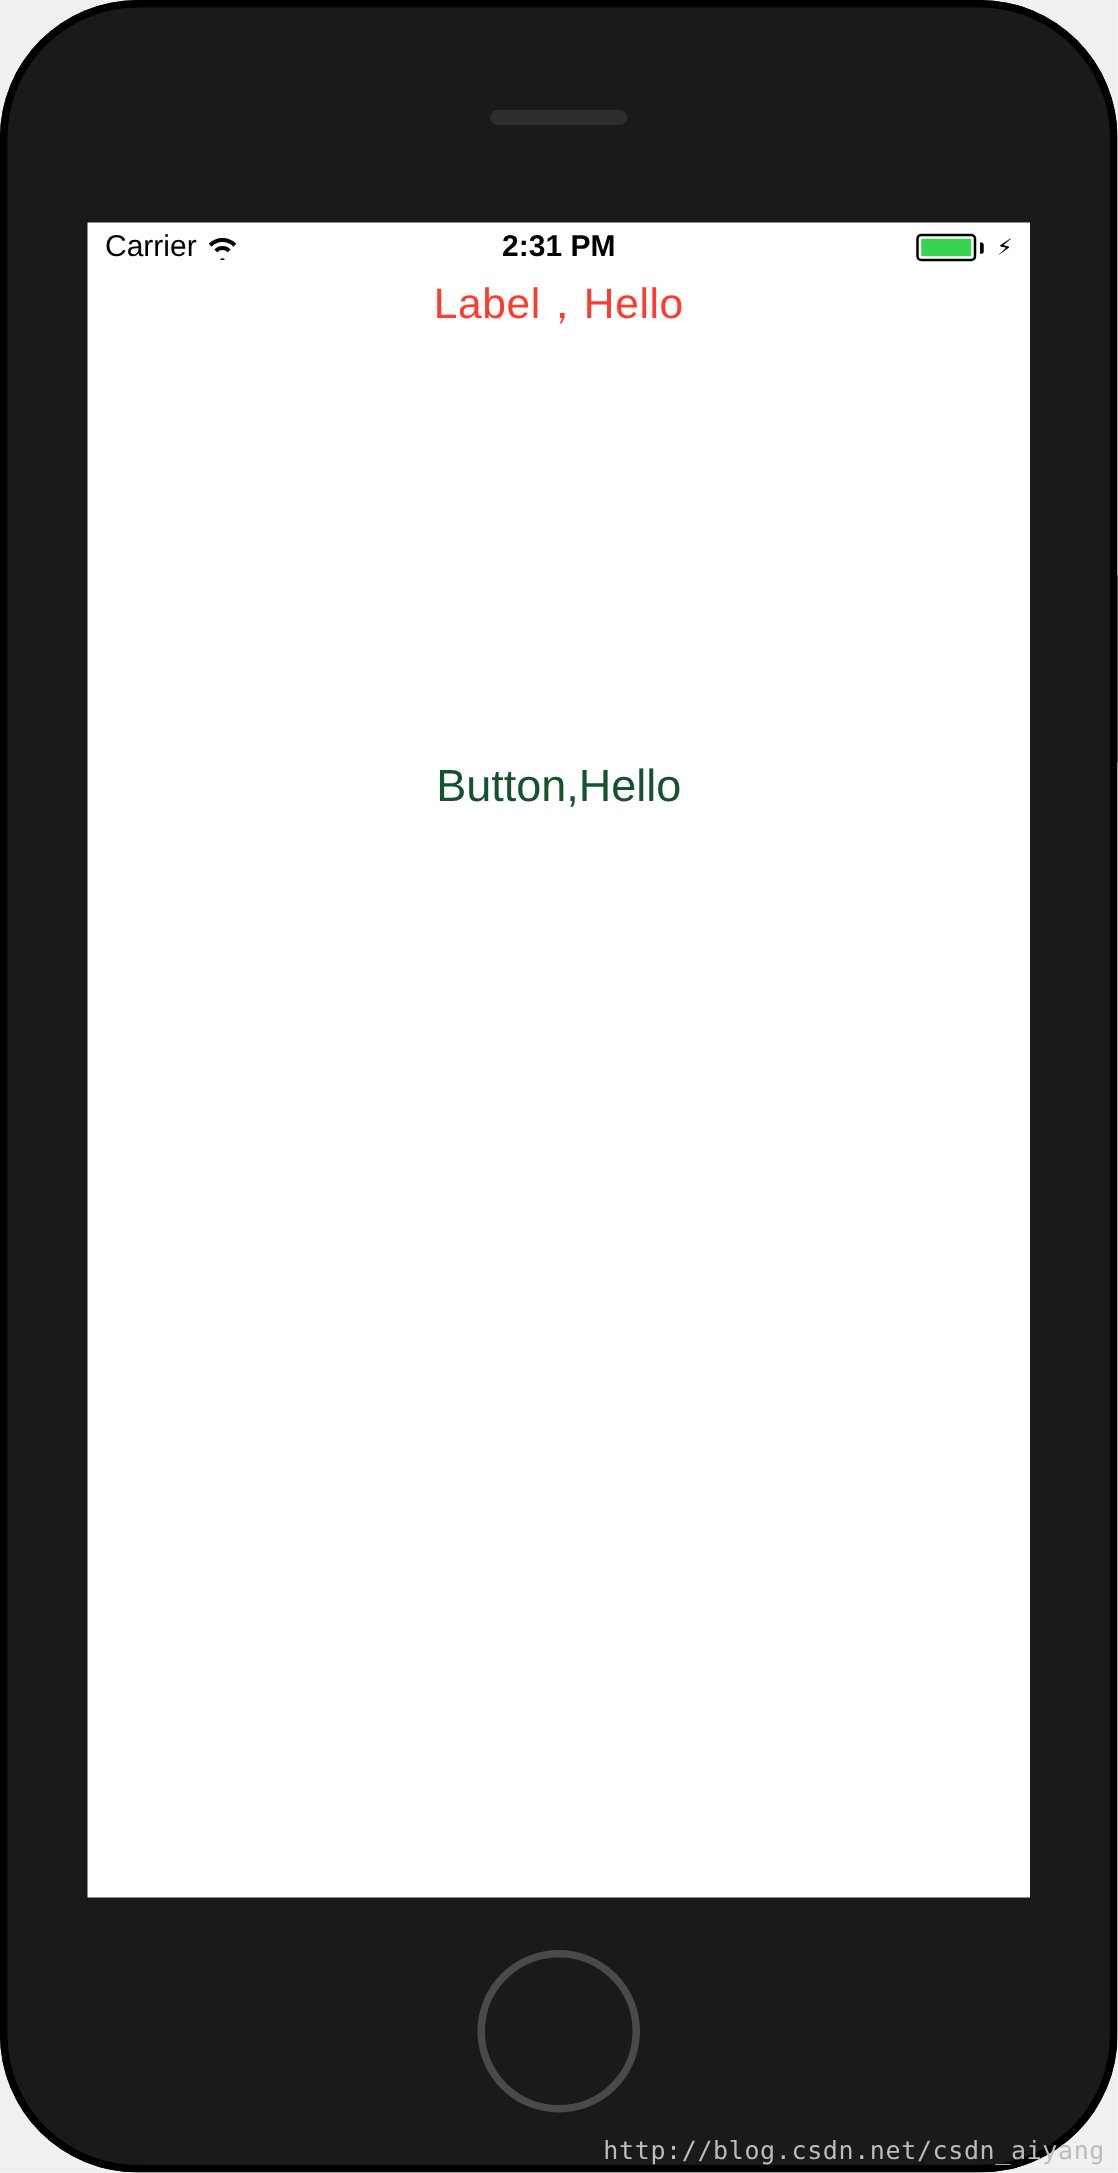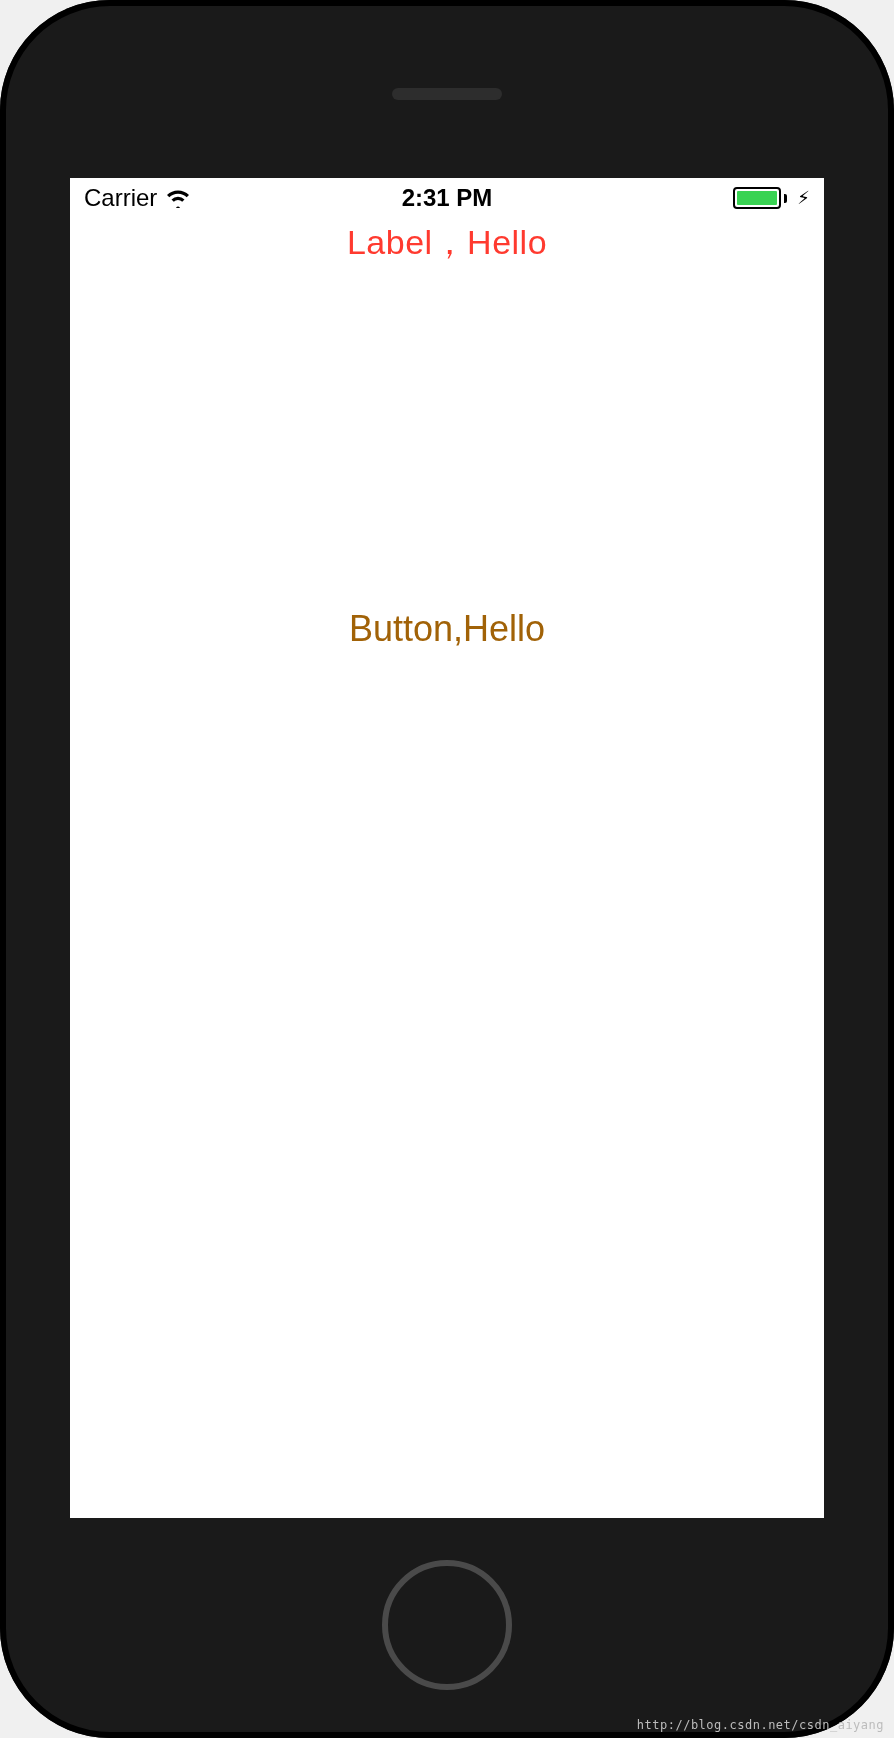--- a/index.html
+++ b/index.html
@@ -135,41 +135,41 @@
     color: #ff3a2f;
     letter-spacing: 0.5px;
   }
   .demo-button {
     position: absolute;
     top: 390px;
     left: 0; right: 0;
     text-align: center;
     font-size: 36px;
     font-weight: 400;
-    color: #a16207;
+    color: #14532d;
     background: none;
     border: none;
     cursor: pointer;
     width: 100%;
   }
   .hello-label {
     position: absolute;
     top: 586px;
     left: 0; right: 0;
     text-align: center;
     font-size: 32px;
     font-weight: 400;
     color: #000;
   }
 
   .watermark {
     position: absolute;
     right: 10px;
     bottom: 6px;
-    font-size: 12px;
+    font-size: 20px;
     color: #bcbcbc;
     font-family: monospace, sans-serif;
     letter-spacing: 0.5px;
   }
 </style>
 </head>
 <body>
 
 <div class="device-frame">
   <div class="frame-notch notch-left-1"></div>

